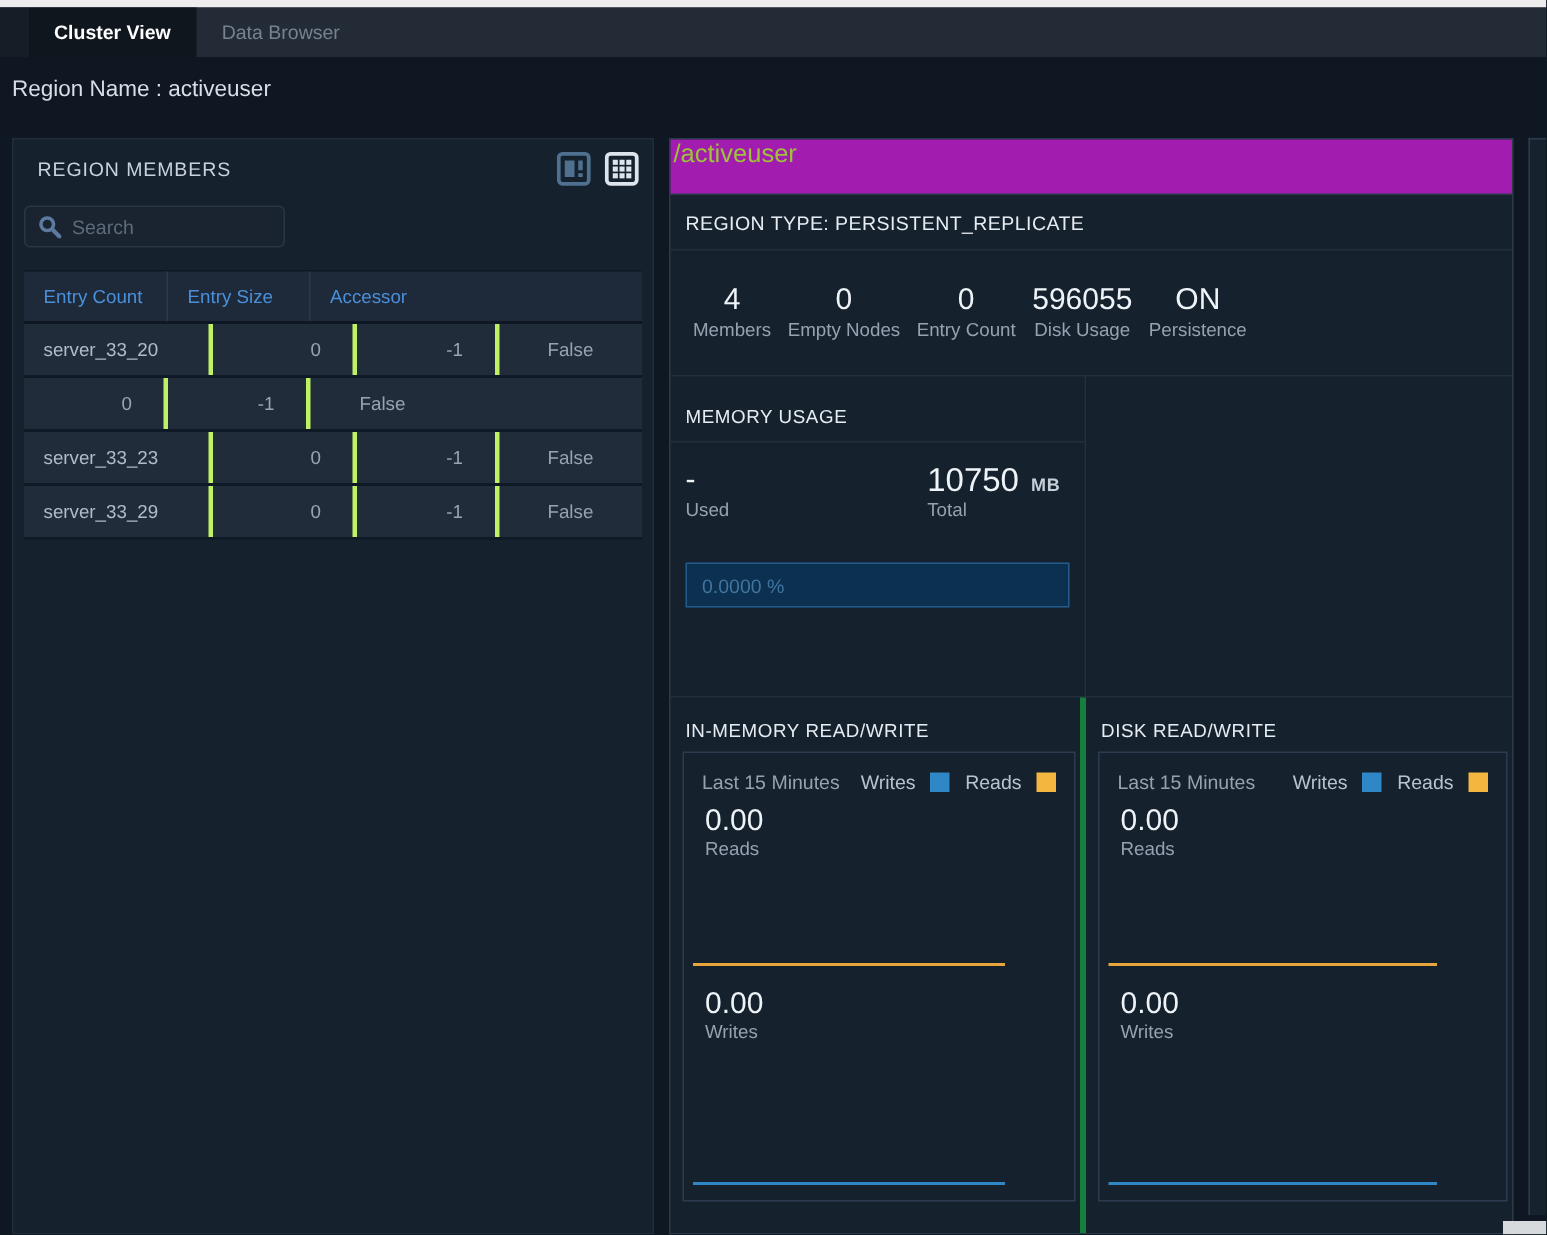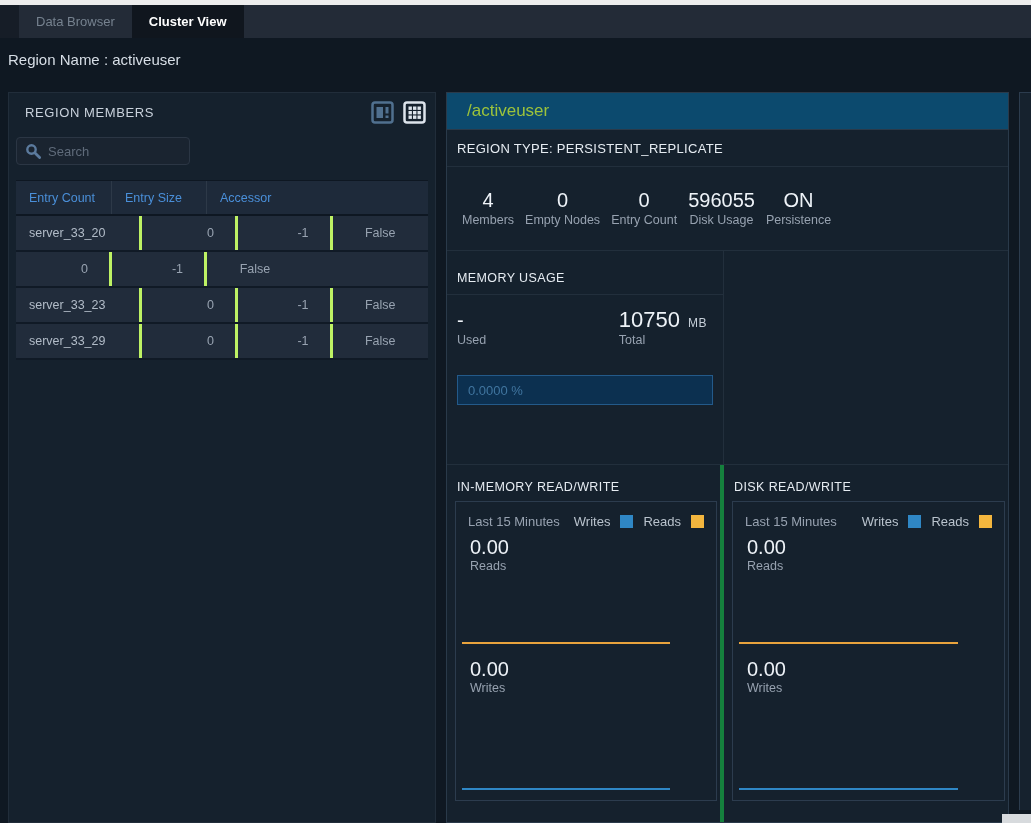--- a/index.html
+++ b/index.html
@@ -40,39 +40,39 @@
   .tr { display:flex; height:36px; background:#212c3b; border-bottom:2px solid #101a26; }
   .td { display:flex; align-items:center; color:#98a3b1; border-right:3px solid #bef264; }
   .td:last-child { border-right:none; }
   .td.name { padding-left:13px; color:#b2bcc8; }
   .td.num { justify-content:flex-end; padding-right:21px; }
   .td.ctr { justify-content:center; }
 
   
   .right-panel { position:absolute; left:446px; top:92px; width:563px; height:731px;
     background:#15212d; border:1px solid #2a3a4a; display:flex; flex-direction:column; }
-  .rp-title { height:37px; background:#0c4a6e; border-bottom:1px solid #2a3a4a; display:flex; align-items:center; padding-left:20px;
+  .rp-title { height:37px; background:#a21caf; border-bottom:1px solid #2a3a4a; display:flex; padding-left:2px;
     color:#9dc33b; font-size:17px; }
   .rp-type { height:37px; border-bottom:1px solid #222f3c; display:flex; align-items:center; padding-left:10px;
     color:#e6ecf2; font-size:13px; letter-spacing:0.3px; }
   .rp-stats { height:84px; border-bottom:1px solid #222f3c; display:flex; align-items:center; padding-left:15px; gap:11px; }
   .stat { text-align:center; }
   .stat .v { font-size:20px; color:#eef3f8; line-height:23px; }
   .stat .l { font-size:12.5px; color:#97a2b0; line-height:16px; }
 
   .rp-mid { height:214px; border-bottom:1px solid #222f3c; display:flex; }
   .mid-left { width:277px; border-right:1px solid #222f3c; }
   .mid-right { flex:1; }
   .sec-title { font-size:12.5px; color:#e6ecf2; letter-spacing:0.4px; }
   .mem-head { padding:20px 0 0 10px; }
   .mem-rule { margin-top:9px; border-bottom:1px solid #222f3c; }
   .mem-stats { display:flex; justify-content:space-between; padding:13px 16px 0 10px; }
   .mem-v { font-size:20px; color:#eef3f8; line-height:24px; }
   .mem-v.big { font-size:22px; }
-  .mem-unit { font-size:12px; color:#c6cfd8; font-weight:normal; margin-left:8px; letter-spacing:0.5px; }
+  .mem-unit { font-size:12px; color:#c6cfd8; font-weight:bold; margin-left:8px; letter-spacing:0.5px; }
   .mem-l { font-size:12.5px; color:#97a2b0; line-height:17px; }
   .mem-bar { margin:26px 0 0 10px; width:256px; height:30px; background:#0c3050; border:1px solid #235a8a;
     display:flex; align-items:center; padding-left:10px; color:#40759f; font-size:13px; }
 
   .rp-bottom { flex:1; display:flex; }
   .rw-col { width:277px; border-right:4px solid #15803d; display:flex; flex-direction:column; }
   .rw-col.right { width:auto; flex:1; border-right:none; }
   .rw-head { padding:15px 0 0 10px; }
   .chart-box { margin:7px 3px 0 8px; height:300px; border:1px solid #2c3c4e; display:flex; flex-direction:column; }
   .legend-row { display:flex; justify-content:space-between; align-items:center; padding:12px 12px 0 12px; height:26px; font-size:13px; }
@@ -101,22 +101,22 @@
 </style>
 </head>
 <body>
 
 <div class="screen">
 
   <div class="top-strip"></div>
 
   <div class="tab-bar">
     <div class="tab-cap"></div>
+    <div class="tab active">Cluster View</div>
     <div class="tab">Data Browser</div>
-    <div class="tab active">Cluster View</div>
   </div>
 
   <div class="region-name">Region Name : activeuser</div>
 
   <section class="left-panel">
     <div class="lp-header">
       <span class="lp-title">REGION MEMBERS</span>
       <span class="lp-icons">
         <span class="vicon">
           <svg width="23" height="23" viewBox="0 0 23 23">

